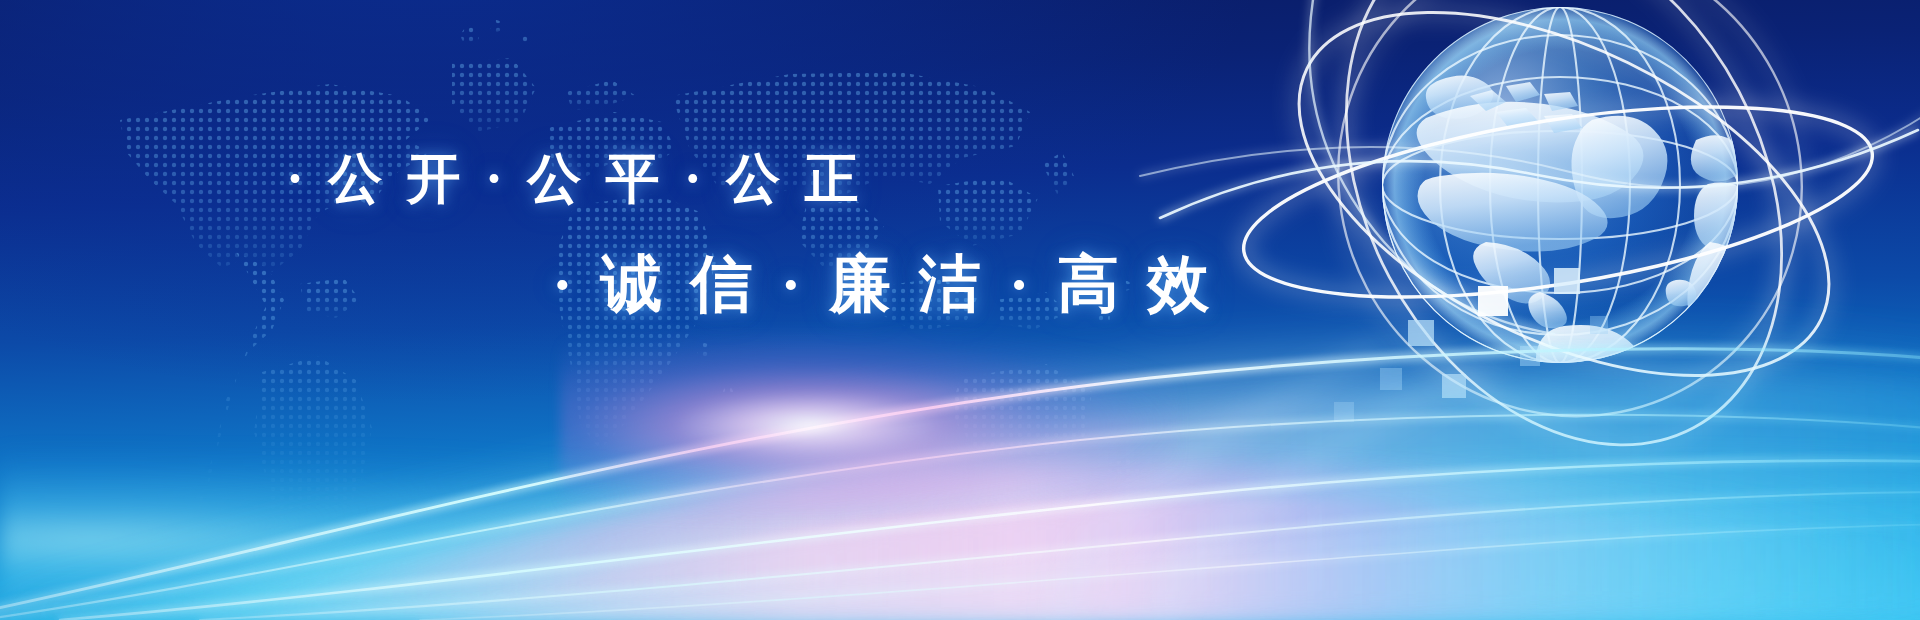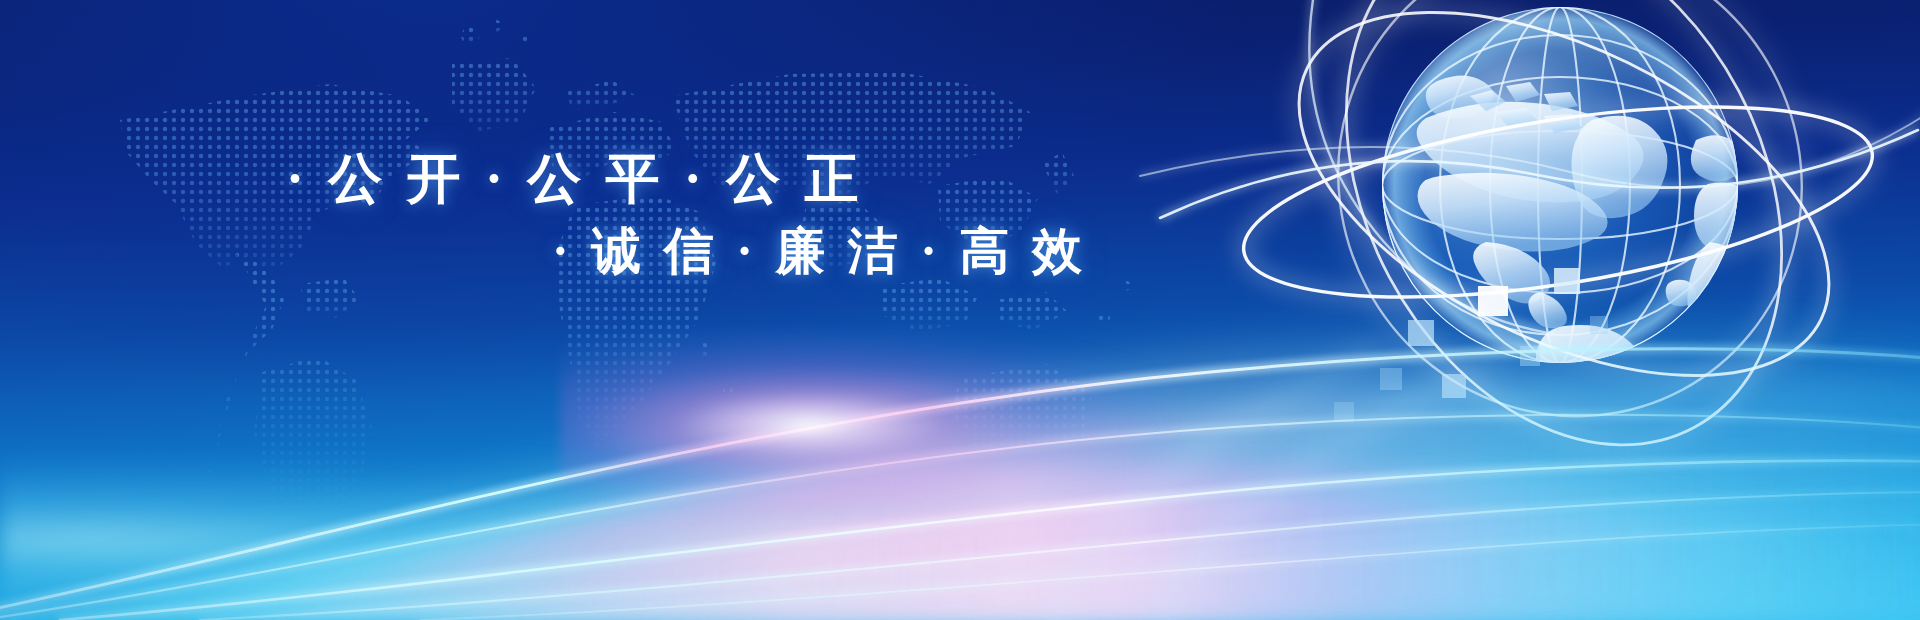--- a/index.html
+++ b/index.html
@@ -79,21 +79,21 @@
   .slogan{
     position:absolute;
     color:#ffffff;
     font-weight:700;
     letter-spacing:.10em;
     white-space:nowrap;
     text-shadow:0 0 14px rgba(110,190,255,.55), 0 0 34px rgba(60,140,230,.32);
     font-family:"Liberation Serif","DejaVu Serif",serif;
   }
   #line1{left:286px;top:143px;font-size:54px;}
-  #line2{left:552px;top:218px;font-size:50px;}
+  #line2{left:552px;top:242px;font-size:62px;}
 </style>
 </head>
 <body>
 
 <div id="banner">
 
   <div class="dotmap">
     <svg viewBox="0 0 1150 560" preserveAspectRatio="none" aria-hidden="true">
       <defs>
         <pattern id="dots" width="9" height="9" patternUnits="userSpaceOnUse">

